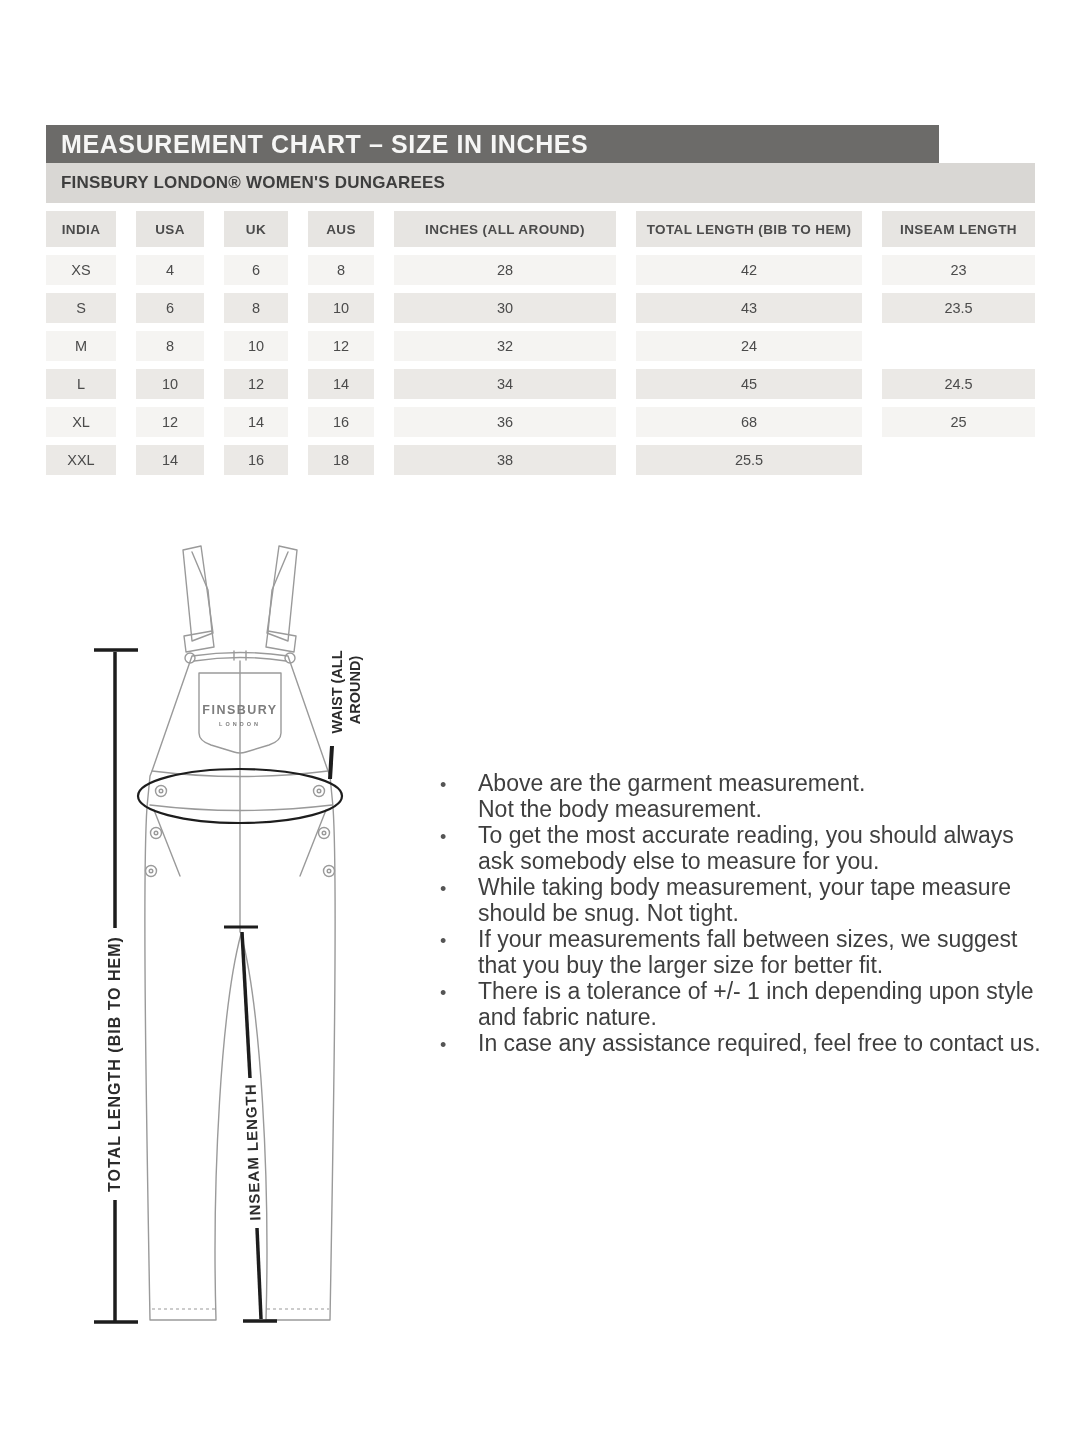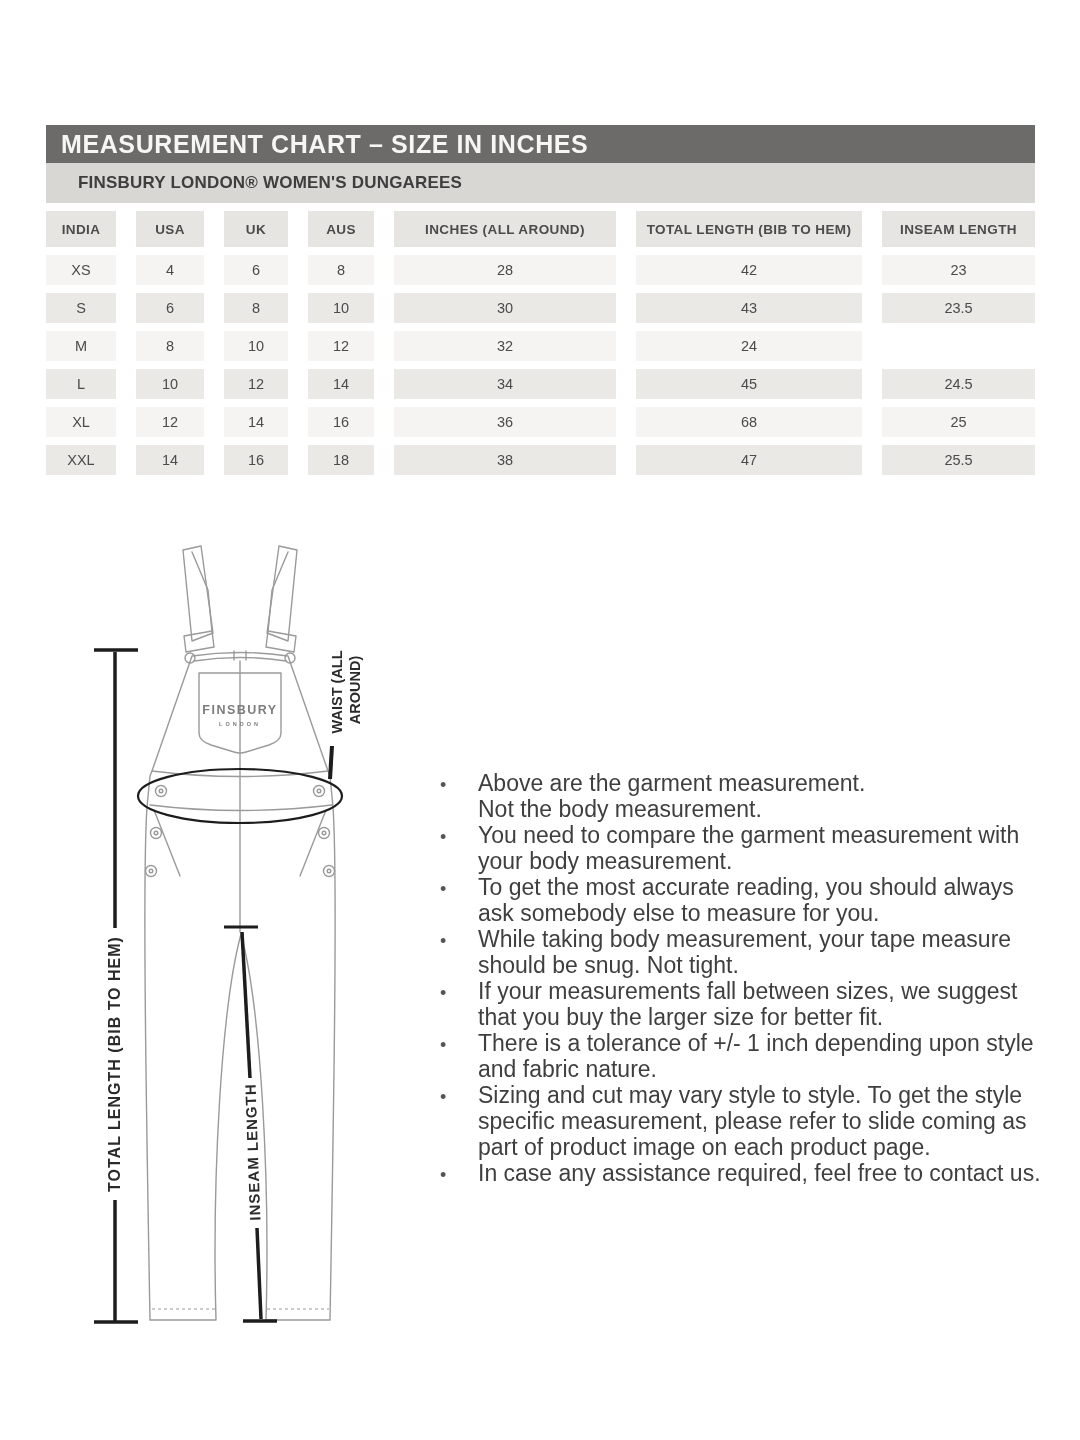--- a/index.html
+++ b/index.html
@@ -4,35 +4,35 @@
 <style>
   html,body{margin:0;padding:0;}
   body{
     width:1080px;height:1440px;background:#ffffff;position:relative;
     font-family:"Liberation Sans",sans-serif;overflow:hidden;
   }
   .abs{position:absolute;}
 
   
   .banner{
-    left:46px;top:125px;width:989px;height:38px;
+    left:46px;top:125px;width:893px;height:38px;
     background:var(--c-banner_bg,#6c6b69);
     display:flex;align-items:center;
   }
   .banner h1{
     margin:0;padding:0 0 0 15px;
     font-size:25px;font-weight:700;letter-spacing:.6px;
     color:var(--c-banner_text,#f6f6f5);
   }
   .subtitle{
     left:46px;top:163px;width:989px;height:40px;
     background:var(--c-subtitle_bg,#d9d7d4);
     display:flex;align-items:center;
     font-size:17px;font-weight:700;letter-spacing:.2px;
-    color:#3e3e3e;padding-left:32px;box-sizing:border-box;
+    color:#3e3e3e;padding-left:15px;box-sizing:border-box;
   }
 
   
   .mtable{left:46px;top:211px;width:989px;}
   .mrow{
     display:grid;
     grid-template-columns:70px 68px 64px 66px 222px 226px 1fr;
     column-gap:20px;margin-bottom:8px;
   }
   .mrow > div{
@@ -136,21 +136,20 @@
     <div>36</div>
     <div>68</div>
     <div>25</div>
   </div>
   <div class="mrow data even">
     <div>XXL</div>
     <div>14</div>
     <div>16</div>
     <div>18</div>
     <div>38</div>
-    <div>47</div>
     <div>25.5</div>
   </div>
 </div>
 
 <svg class="abs diagram" viewBox="0 0 320 810" width="320" height="810" xmlns="http://www.w3.org/2000/svg">
 
   <g>
 
     <path class="sk" d="M103,10 L121,6 L133,93 L112,101 Z"></path>
     <path class="sk" d="M112,12 L128,50 L132,92"></path>
@@ -232,20 +231,18 @@
     <path class="ml" d="M162,392 L170,538" stroke-width="3.5"></path>
     <text class="mtext" transform="rotate(-92 173,612)" x="173" y="617" text-anchor="middle" font-size="15" letter-spacing="1">INSEAM LENGTH</text>
     <path class="ml" d="M177,688 L181,779" stroke-width="3.5"></path>
     <path class="ml" d="M163,781 L197,781" stroke-width="3.5"></path>
   </g>
 </svg>
 
 <ul class="abs notes">
   <li>Above are the garment measurement.
 Not the body measurement.</li>
-  <li>You need to compare the garment measurement with your body measurement.</li>
   <li>To get the most accurate reading, you should always ask somebody else to measure for you.</li>
   <li>While taking body measurement, your tape measure should be snug. Not tight.</li>
   <li>If your measurements fall between sizes, we suggest that you buy the larger size for better fit.</li>
   <li>There is a tolerance of +/- 1 inch depending upon style and fabric nature.</li>
-  <li>Sizing and cut may vary style to style. To get the style specific measurement, please refer to slide coming as part of product image on each product page.</li>
   <li>In case any assistance required, feel free to contact us.</li>
 </ul>
 
 </body></html>

